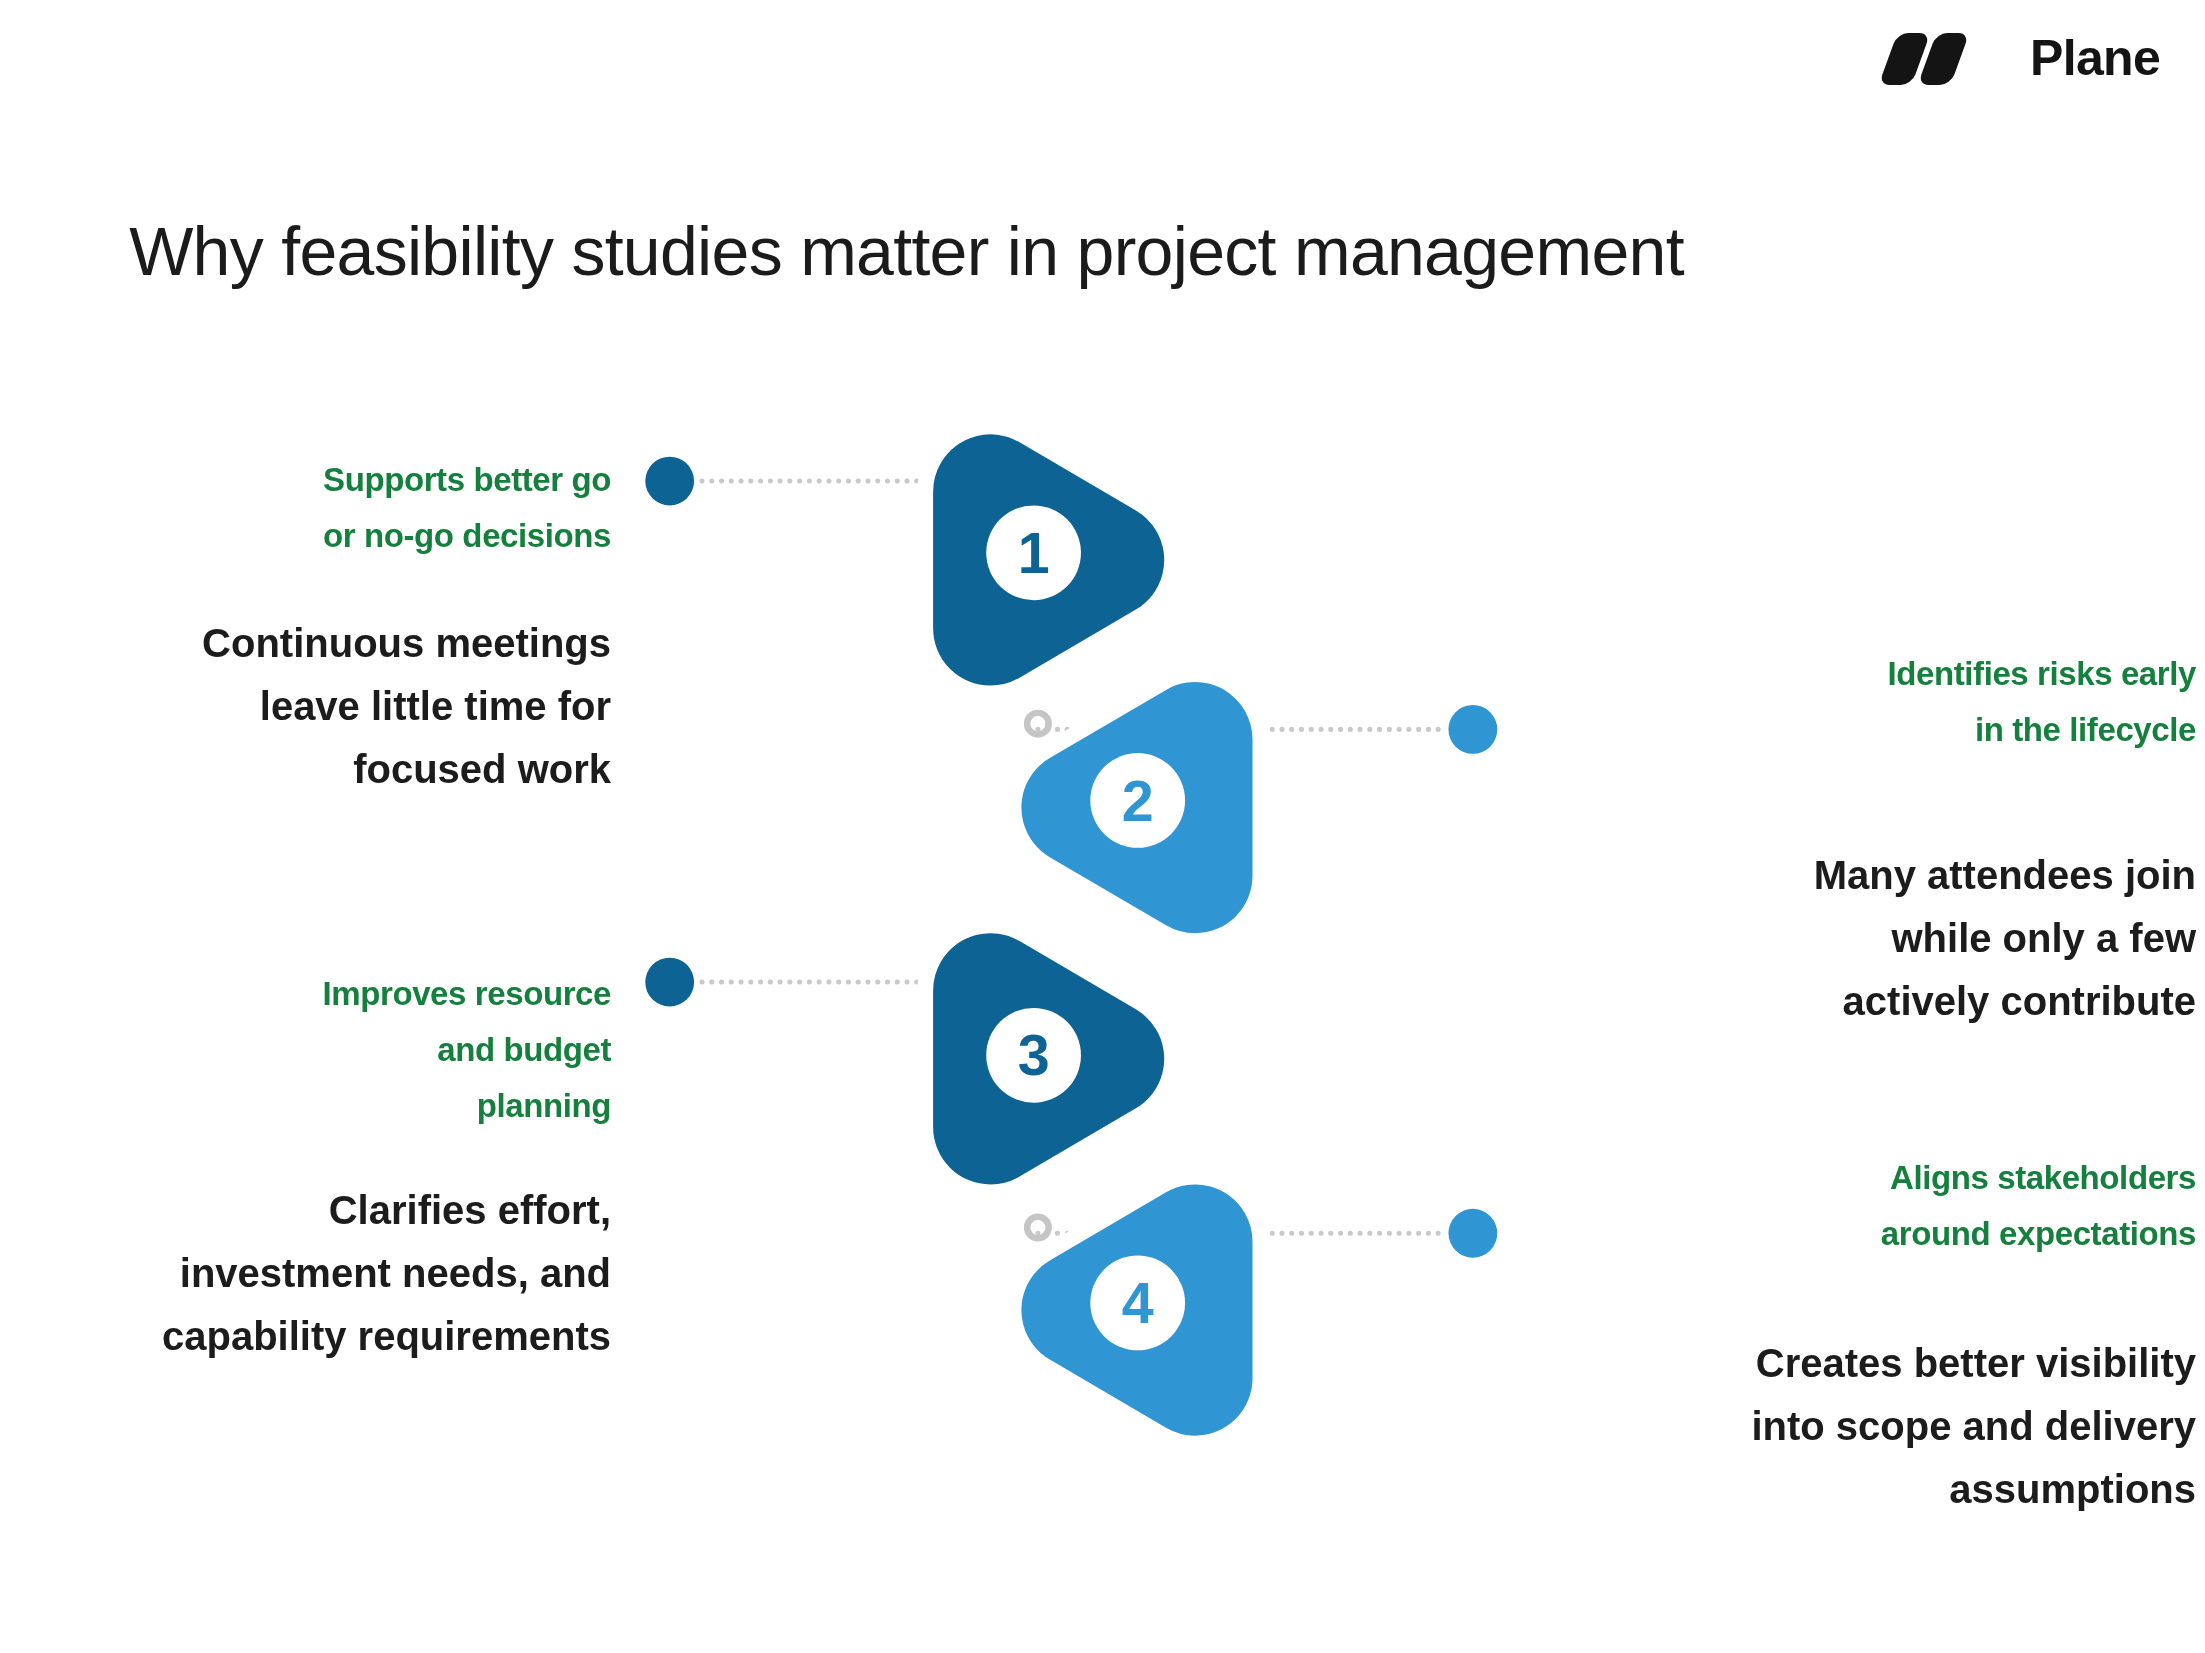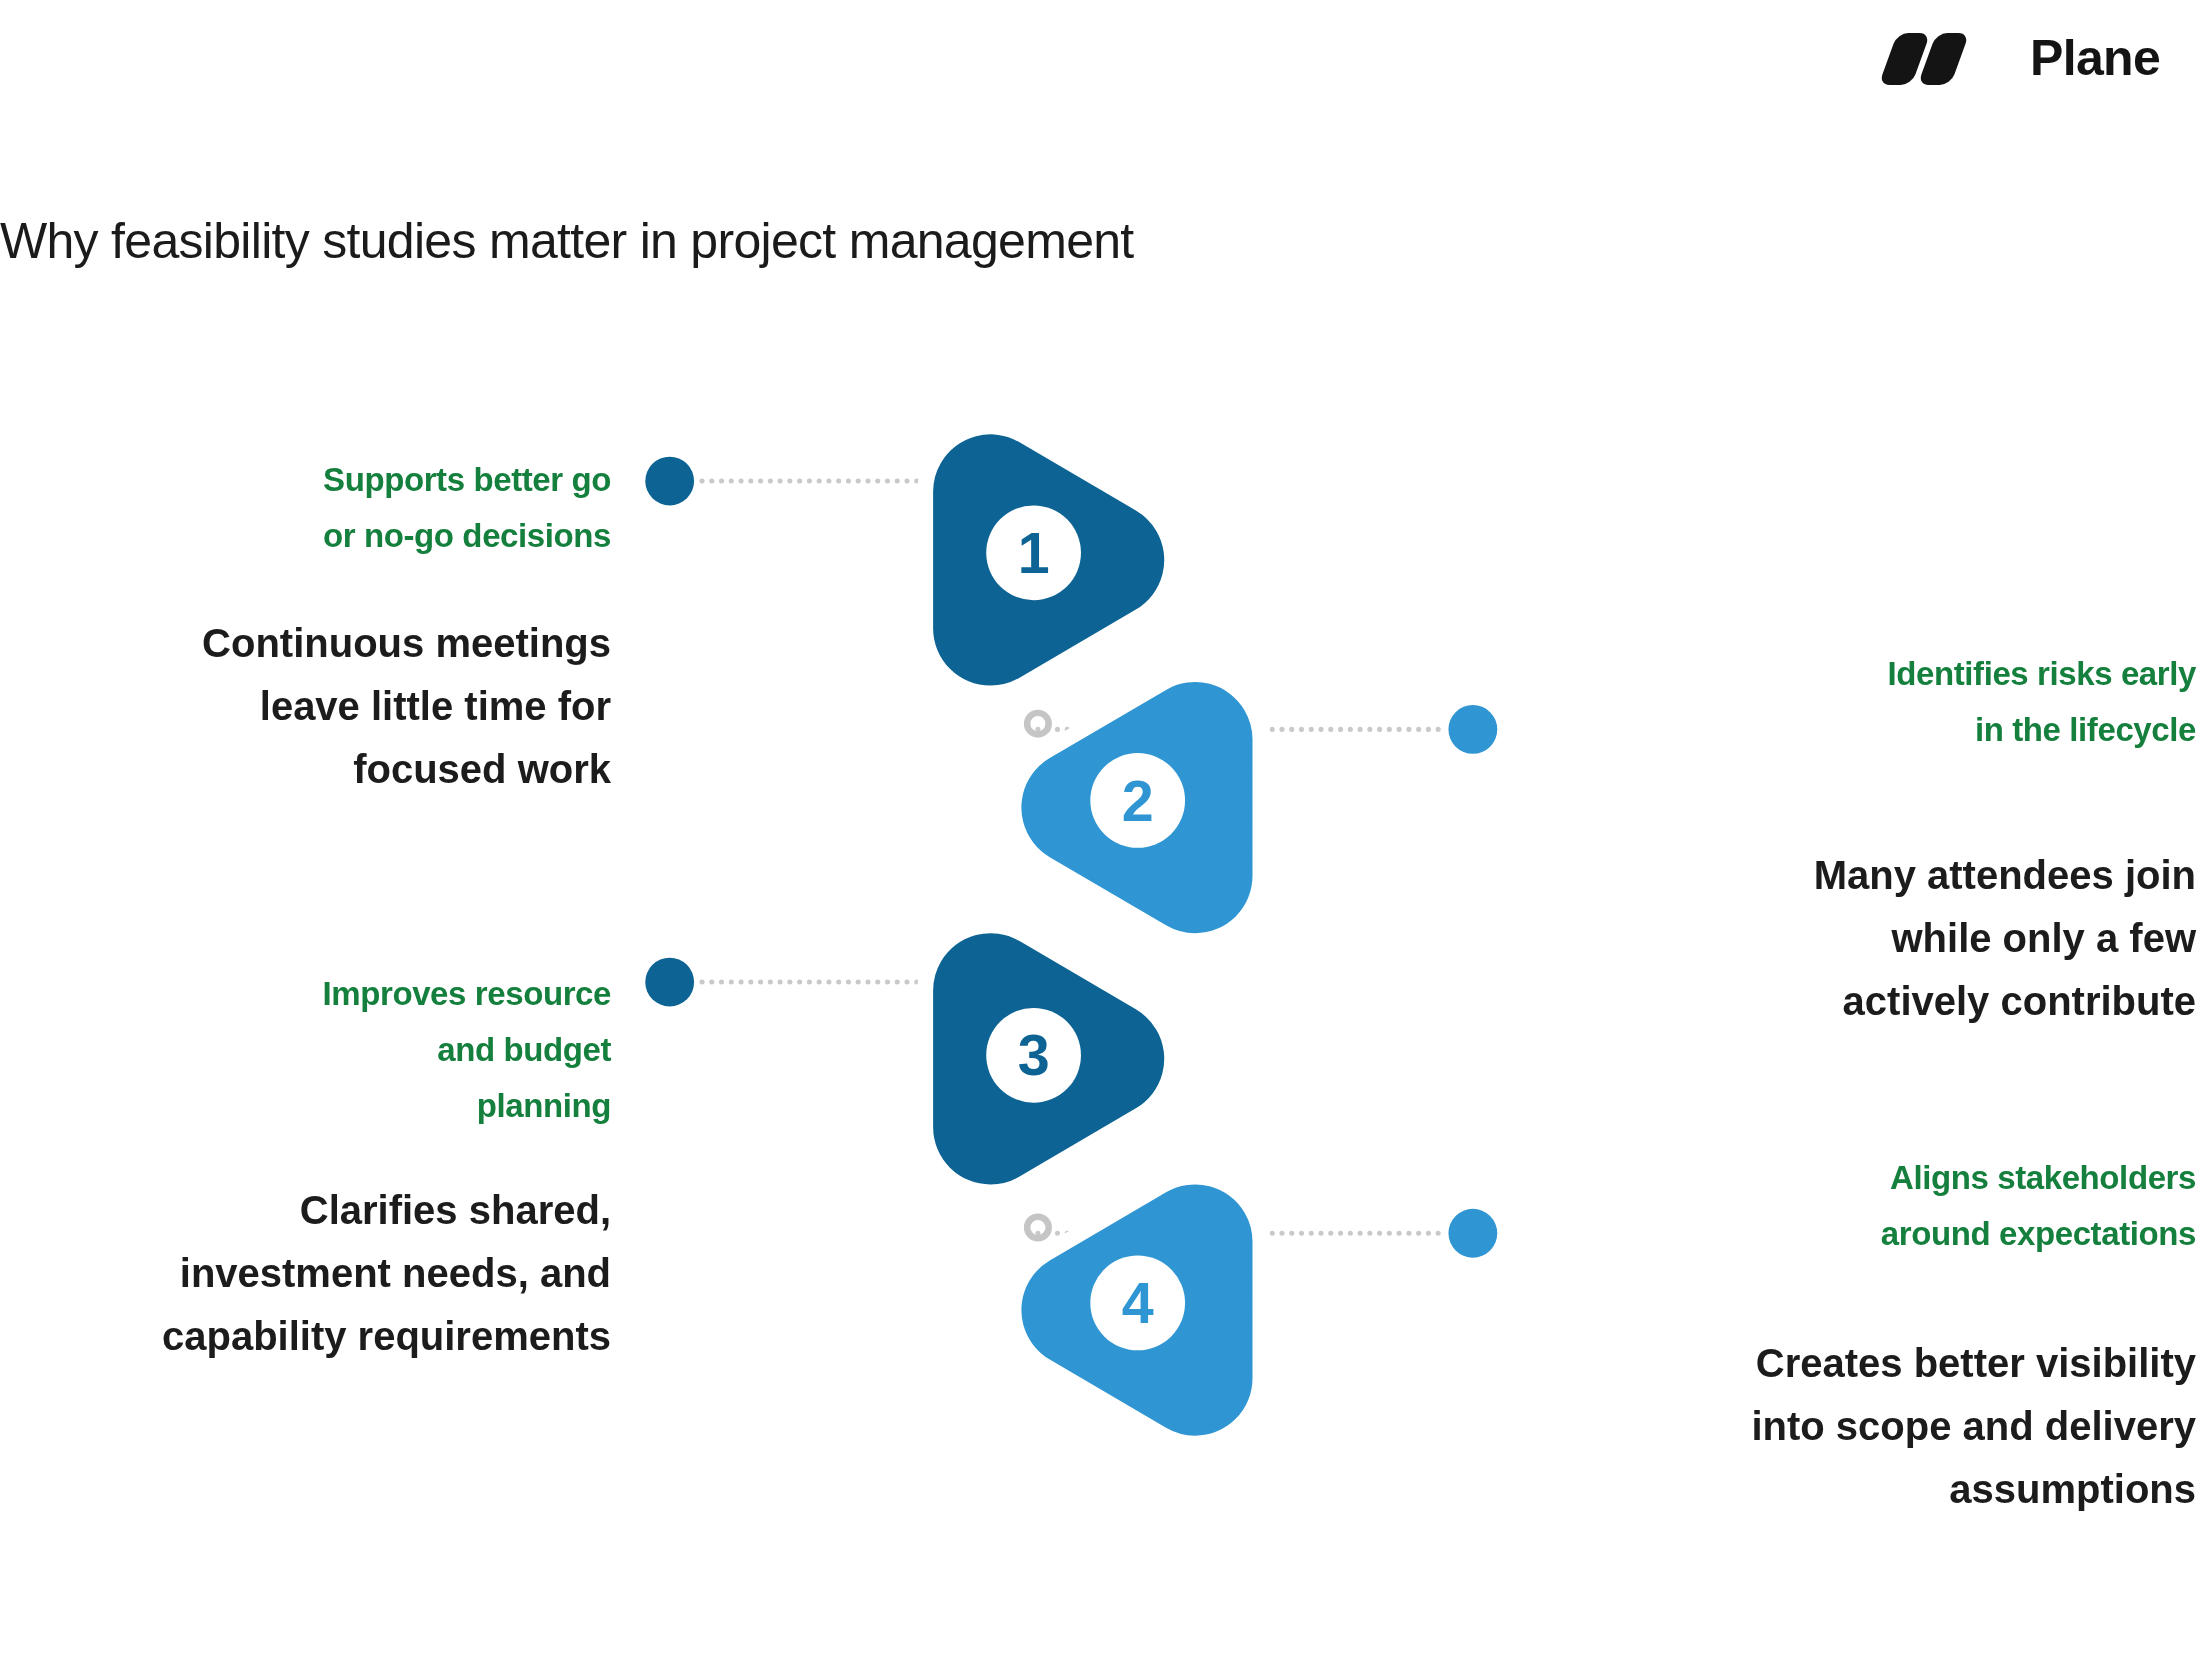--- a/index.html
+++ b/index.html
@@ -1,22 +1,22 @@
 <!DOCTYPE html>
 <html style="font-size:11.5px"><head>
 <meta charset="utf-8">
 <style>
   html,body{margin:0;padding:0;}
   body{
     width:2205px;height:1654px;position:relative;background:#ffffff;
     font-family:"Liberation Sans", sans-serif;color:#151515;overflow:hidden;
   }
   .title{
-    position:absolute;top:212px;left:0;width:1813px;
-    font-size:50px;font-weight:500;letter-spacing:-0.7px;color:#1b1b1b;
+    position:absolute;top:212px;left:0;width:1813px;text-align:center;
+    font-size:68px;font-weight:500;letter-spacing:-0.7px;color:#1b1b1b;
   }
   .logo{position:absolute;top:27px;right:45px;display:flex;align-items:center;gap:18.7px;}
   .logo-mark{position:relative;width:85px;height:62px;}
   .logo-mark .pane{
     position:absolute;top:5.7px;width:33px;height:52px;background:#141414;
     border-radius:10.8px;transform:skewX(-20deg);
   }
   .logo-mark .pane.p1{left:10px;}
   .logo-mark .pane.p2{left:49px;}
   .logo-text{font-size:50px;font-weight:600;letter-spacing:-0.7px;color:#141414;margin-left:48px;}
@@ -98,21 +98,21 @@
 
 <div class="txt right heading" style="top:646px">Identifies risks early
 in the lifecycle</div>
 <div class="txt right body-copy" style="top:844px">Many attendees join
 while only a few
 actively contribute</div>
 
 <div class="txt left heading" style="top:966px">Improves resource
 and budget
 planning</div>
-<div class="txt left body-copy" style="top:1179px">Clarifies shared,
+<div class="txt left body-copy" style="top:1179px">Clarifies effort,
 investment needs, and
 capability requirements</div>
 
 <div class="txt right heading" style="top:1150px">Aligns stakeholders
 around expectations</div>
 <div class="txt right body-copy" style="top:1332px">Creates better visibility
 into scope and delivery
 assumptions</div>
 
 

